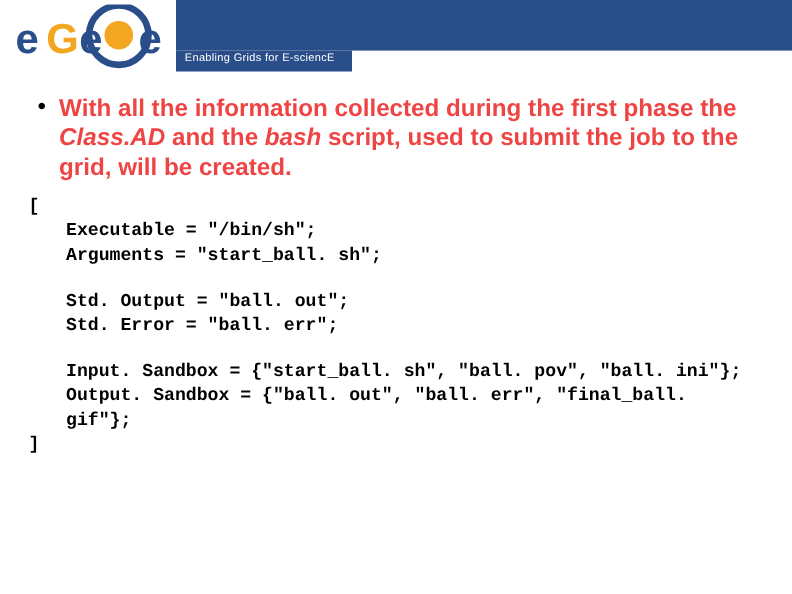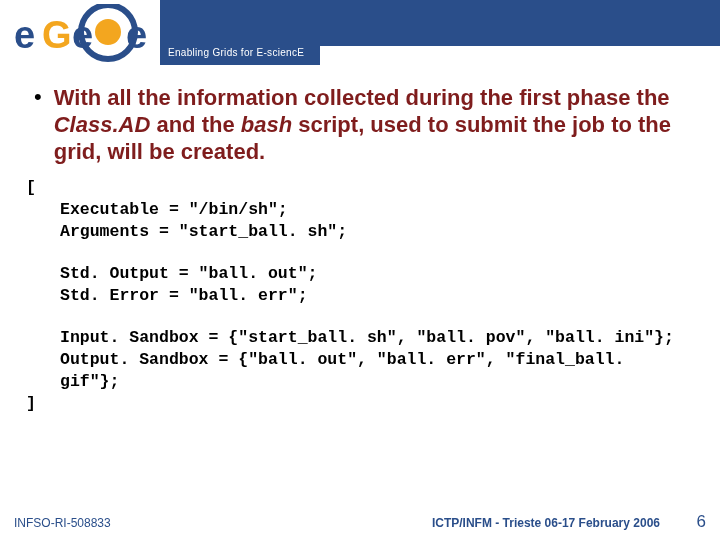--- a/index.html
+++ b/index.html
@@ -10,21 +10,21 @@
   .header { position: relative; width: 100%; height: 66px; }
   .header-band { position: absolute; top: 0; left: 160px; right: 0; height: 46px; background: #2a4e8a; }
   .tagline-band { position: absolute; top: 46px; left: 160px; right: 400px; height: 19px; background: #2a4e8a; }
   .tagline { position: absolute; top: 47px; left: 168px; color: #fff; font-size: 10px; letter-spacing: 0.3px; }
   .logo { position: absolute; top: 4px; left: 8px; width: 150px; height: 60px; }
 
   
   .content { position: absolute; top: 84px; left: 28px; right: 28px; }
   .bullet-line { display: flex; align-items: flex-start; margin-bottom: 12px; }
   .bullet-dot { font-size: 22px; line-height: 26px; color: #000; margin-right: 12px; margin-left: 6px; }
-  .bullet-text { font-size: 22px; line-height: 27px; font-weight: bold; color: #7f1d1d; }
+  .bullet-text { font-size: 22px; line-height: 27px; font-weight: bold; color: #ef4444; }
   .bullet-text .italic { font-style: italic; }
 
   .code-block { margin-top: 10px; margin-left: -2px; font-family: "Courier New", Courier, monospace; font-size: 16.5px; font-weight: bold; line-height: 22px; }
   .code-ind { margin-left: 34px; }
   .code-spacer { height: 20px; }
 
   
   .footer { position: absolute; bottom: 6px; left: 0; right: 0; height: 24px; }
   .footer-left { position: absolute; left: 14px; bottom: 4px; font-size: 12px; color: #2a4e8a; }
   .footer-center { position: absolute; right: 60px; bottom: 4px; font-size: 12px; font-weight: bold; color: #2a4e8a; }
@@ -66,19 +66,14 @@
       <div class="code-spacer"></div>
       <div class="code-ind">Std. Output = "ball. out";</div>
       <div class="code-ind">Std. Error = "ball. err";</div>
       <div class="code-spacer"></div>
       <div class="code-ind">Input. Sandbox = {"start_ball. sh", "ball. pov", "ball. ini"};</div>
       <div class="code-ind">Output. Sandbox = {"ball. out", "ball. err", "final_ball. gif"};</div>
       <div>]</div>
     </div>
   </div>
 
-  <div class="footer">
-    <div class="footer-left">INFSO-RI-508833</div>
-    <div class="footer-center">ICTP/INFM - Trieste 06-17 February 2006</div>
-    <div class="footer-page">6</div>
-  </div>
 
 </div>
 
 </body></html>

